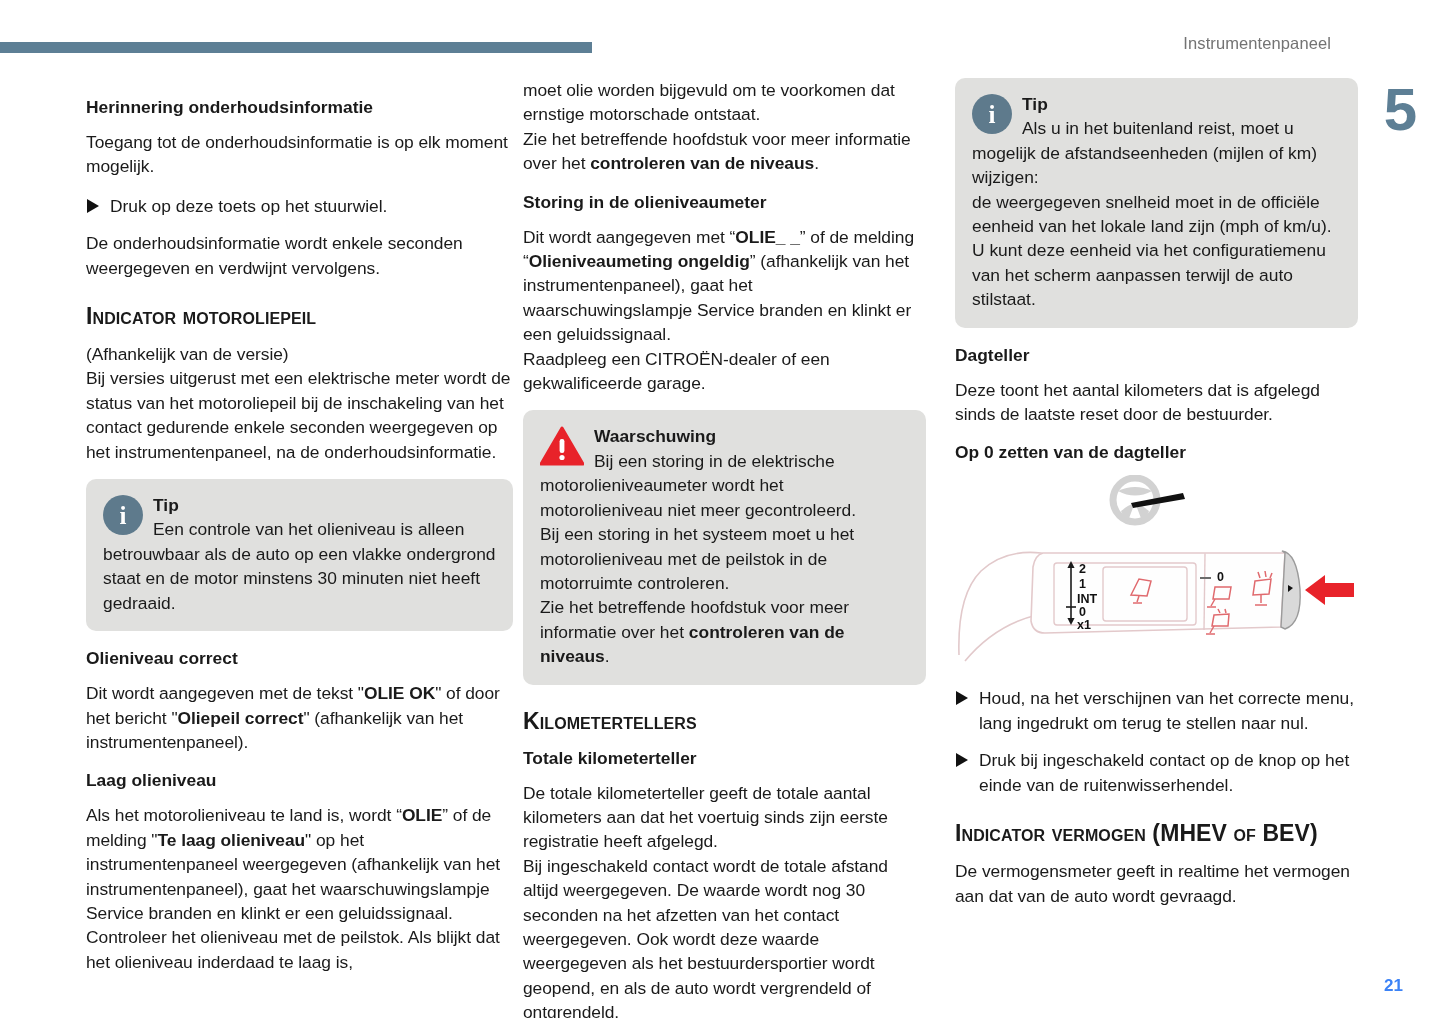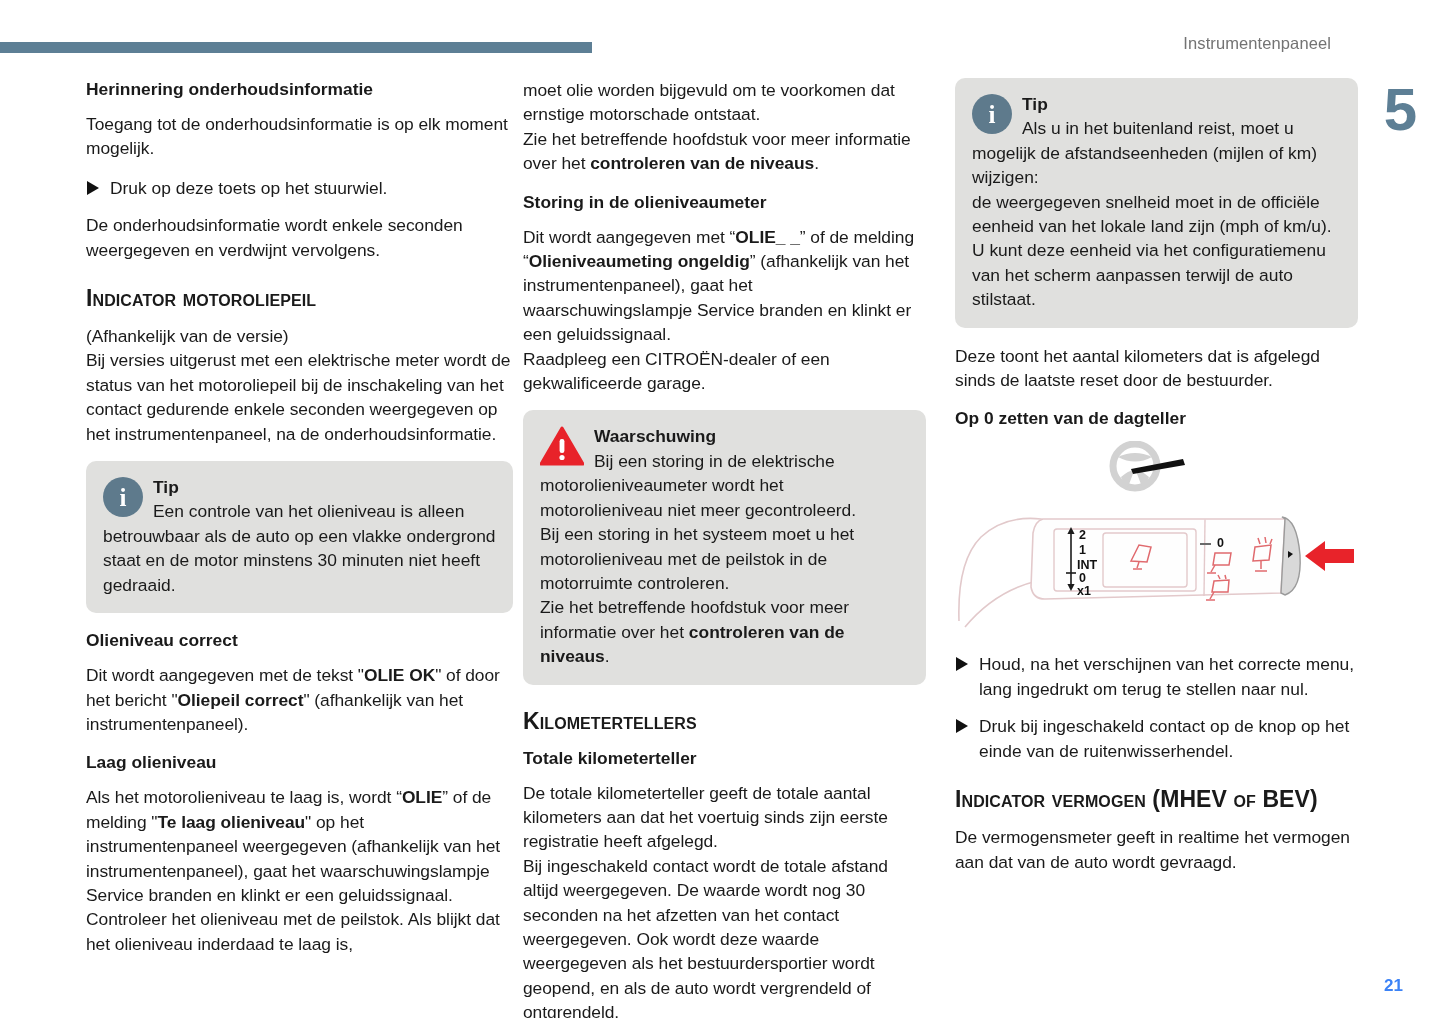--- a/index.html
+++ b/index.html
@@ -34,21 +34,21 @@
     font-size:17px; font-weight:bold; color:#3b82f6;
   }
 
   
   .columns {
     position:absolute; left:0; top:78px;
     width:1445px; height:900px;
     display:flex;
   }
   .col { padding: 0 0 0 0; }
-  .col-1 { width: 427px; margin-left: 86px; }
+  .col-1 { width: 427px; margin-left: 86px; margin-top: 18px; }
   .col-2 { width: 403px; margin-left: 10px; }
   .col-3 { width: 403px; margin-left: 29px; }
 
   
   p, h1, h2, h3 { margin:0; }
   .body-text {
     font-size:17.4px;
     line-height:24.4px;
     margin-bottom:15px;
     letter-spacing:-0.05px;
@@ -142,21 +142,21 @@
         <span class="icon-info">i</span>
       </span>
       <span class="cotitle">Tip</span><br>
       <span>Een controle van het olieniveau is alleen betrouwbaar als de auto op een vlakke ondergrond staat en de motor minstens 30 minuten niet heeft gedraaid.</span>
     </div>
 
     <h3 class="sub-head">Olieniveau correct</h3>
     <p class="body-text"><span>Dit wordt aangegeven met de tekst "</span><b>OLIE OK</b><span>" of door het bericht "</span><b>Oliepeil correct</b><span>" (afhankelijk van het instrumentenpaneel).</span></p>
 
     <h3 class="sub-head">Laag olieniveau</h3>
-    <p class="body-text" style="white-space:pre-line"><span>Als het motorolieniveau te laag is, wordt “</span><b>OLIE</b><span>” of de melding "</span><b>Te laag olieniveau</b><span>" op het instrumentenpaneel weergegeven (afhankelijk van het instrumentenpaneel), gaat het waarschuwingslampje Service branden en klinkt er een geluidssignaal.
+    <p class="body-text" style="white-space:pre-line"><span>Als het motorolieniveau te land is, wordt “</span><b>OLIE</b><span>” of de melding "</span><b>Te laag olieniveau</b><span>" op het instrumentenpaneel weergegeven (afhankelijk van het instrumentenpaneel), gaat het waarschuwingslampje Service branden en klinkt er een geluidssignaal.
 Controleer het olieniveau met de peilstok. Als blijkt dat het olieniveau inderdaad te laag is,</span></p>
   </div>
 
   <div class="col col-2">
 
     <p class="body-text" style="white-space:pre-line"><span>moet olie worden bijgevuld om te voorkomen dat ernstige motorschade ontstaat.
 Zie het betreffende hoofdstuk voor meer informatie over het </span><b>controleren van de niveaus</b><span>.</span></p>
 
     <h3 class="sub-head">Storing in de olieniveaumeter</h3>
     <p class="body-text" style="white-space:pre-line"><span>Dit wordt aangegeven met “</span><b>OLIE_ _</b><span>” of de melding “</span><b>Olieniveaumeting ongeldig</b><span>” (afhankelijk van het instrumentenpaneel), gaat het waarschuwingslampje Service branden en klinkt er een geluidssignaal.
@@ -187,20 +187,21 @@
     <div class="callout" style="margin-top:0">
       <span class="icon-badge">
         <span class="icon-info">i</span>
       </span>
       <span class="cotitle">Tip</span><br>
       <span style="white-space:pre-line">Als u in het buitenland reist, moet u mogelijk de afstandseenheden (mijlen of km) wijzigen:
 de weergegeven snelheid moet in de officiële eenheid van het lokale land zijn (mph of km/u).
 U kunt deze eenheid via het configuratiemenu van het scherm aanpassen terwijl de auto stilstaat.</span>
     </div>
 
+    <h3 class="sub-head" style="margin-top:16px">Dagteller</h3>
     <p class="body-text">Deze toont het aantal kilometers dat is afgelegd sinds de laatste reset door de bestuurder.</p>
 
     <h3 class="sub-head">Op 0 zetten van de dagteller</h3>
 
     <div class="illus">
       <svg width="403" height="195" viewBox="0 0 403 195">
 
         <g>
           <circle cx="180" cy="25" r="22" fill="none" stroke="#d2d2d2" stroke-width="7"></circle>
           <path d="M163 16 Q180 25 197 16 Q180 8 163 16Z" fill="#d2d2d2"></path>

